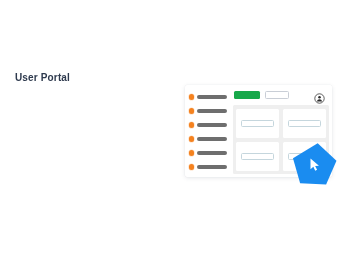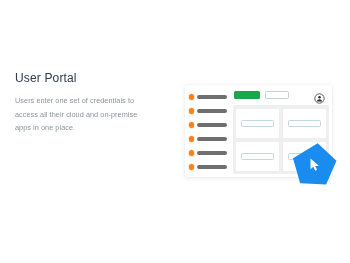--- a/index.html
+++ b/index.html
@@ -24,22 +24,22 @@
   }
 
   
   .copy {
     position: absolute;
     left: 15px;
     top: 72px;
     width: 138px;
   }
   .copy-title {
-    font-size: 12px;
-    font-weight: normal;
+    font-size: 10px;
+    font-weight: bold;
     color: #2e3a4e;
     letter-spacing: 0.15px;
     margin: 0 0 9px 0;
     line-height: 1.1;
   }
   .copy-body {
     font-size: 7.3px;
     color: #8d949e;
     line-height: 1.85;
     margin: 0;
@@ -183,21 +183,20 @@
     pointer-events: none;
   }
 </style>
 </head>
 <body>
 
 <div id="stage">
 
   <div class="copy">
     <div class="copy-title">User Portal</div>
-    <div class="copy-body">Users enter one set of credentials to access all their cloud and on-premise apps in one place.</div>
   </div>
 
   <div class="panel">
     <div class="panel-inner">
 
       <div class="side">
         <div class="side-row">
           <span class="side-dot"></span>
           <span class="side-bar"></span>
         </div>

